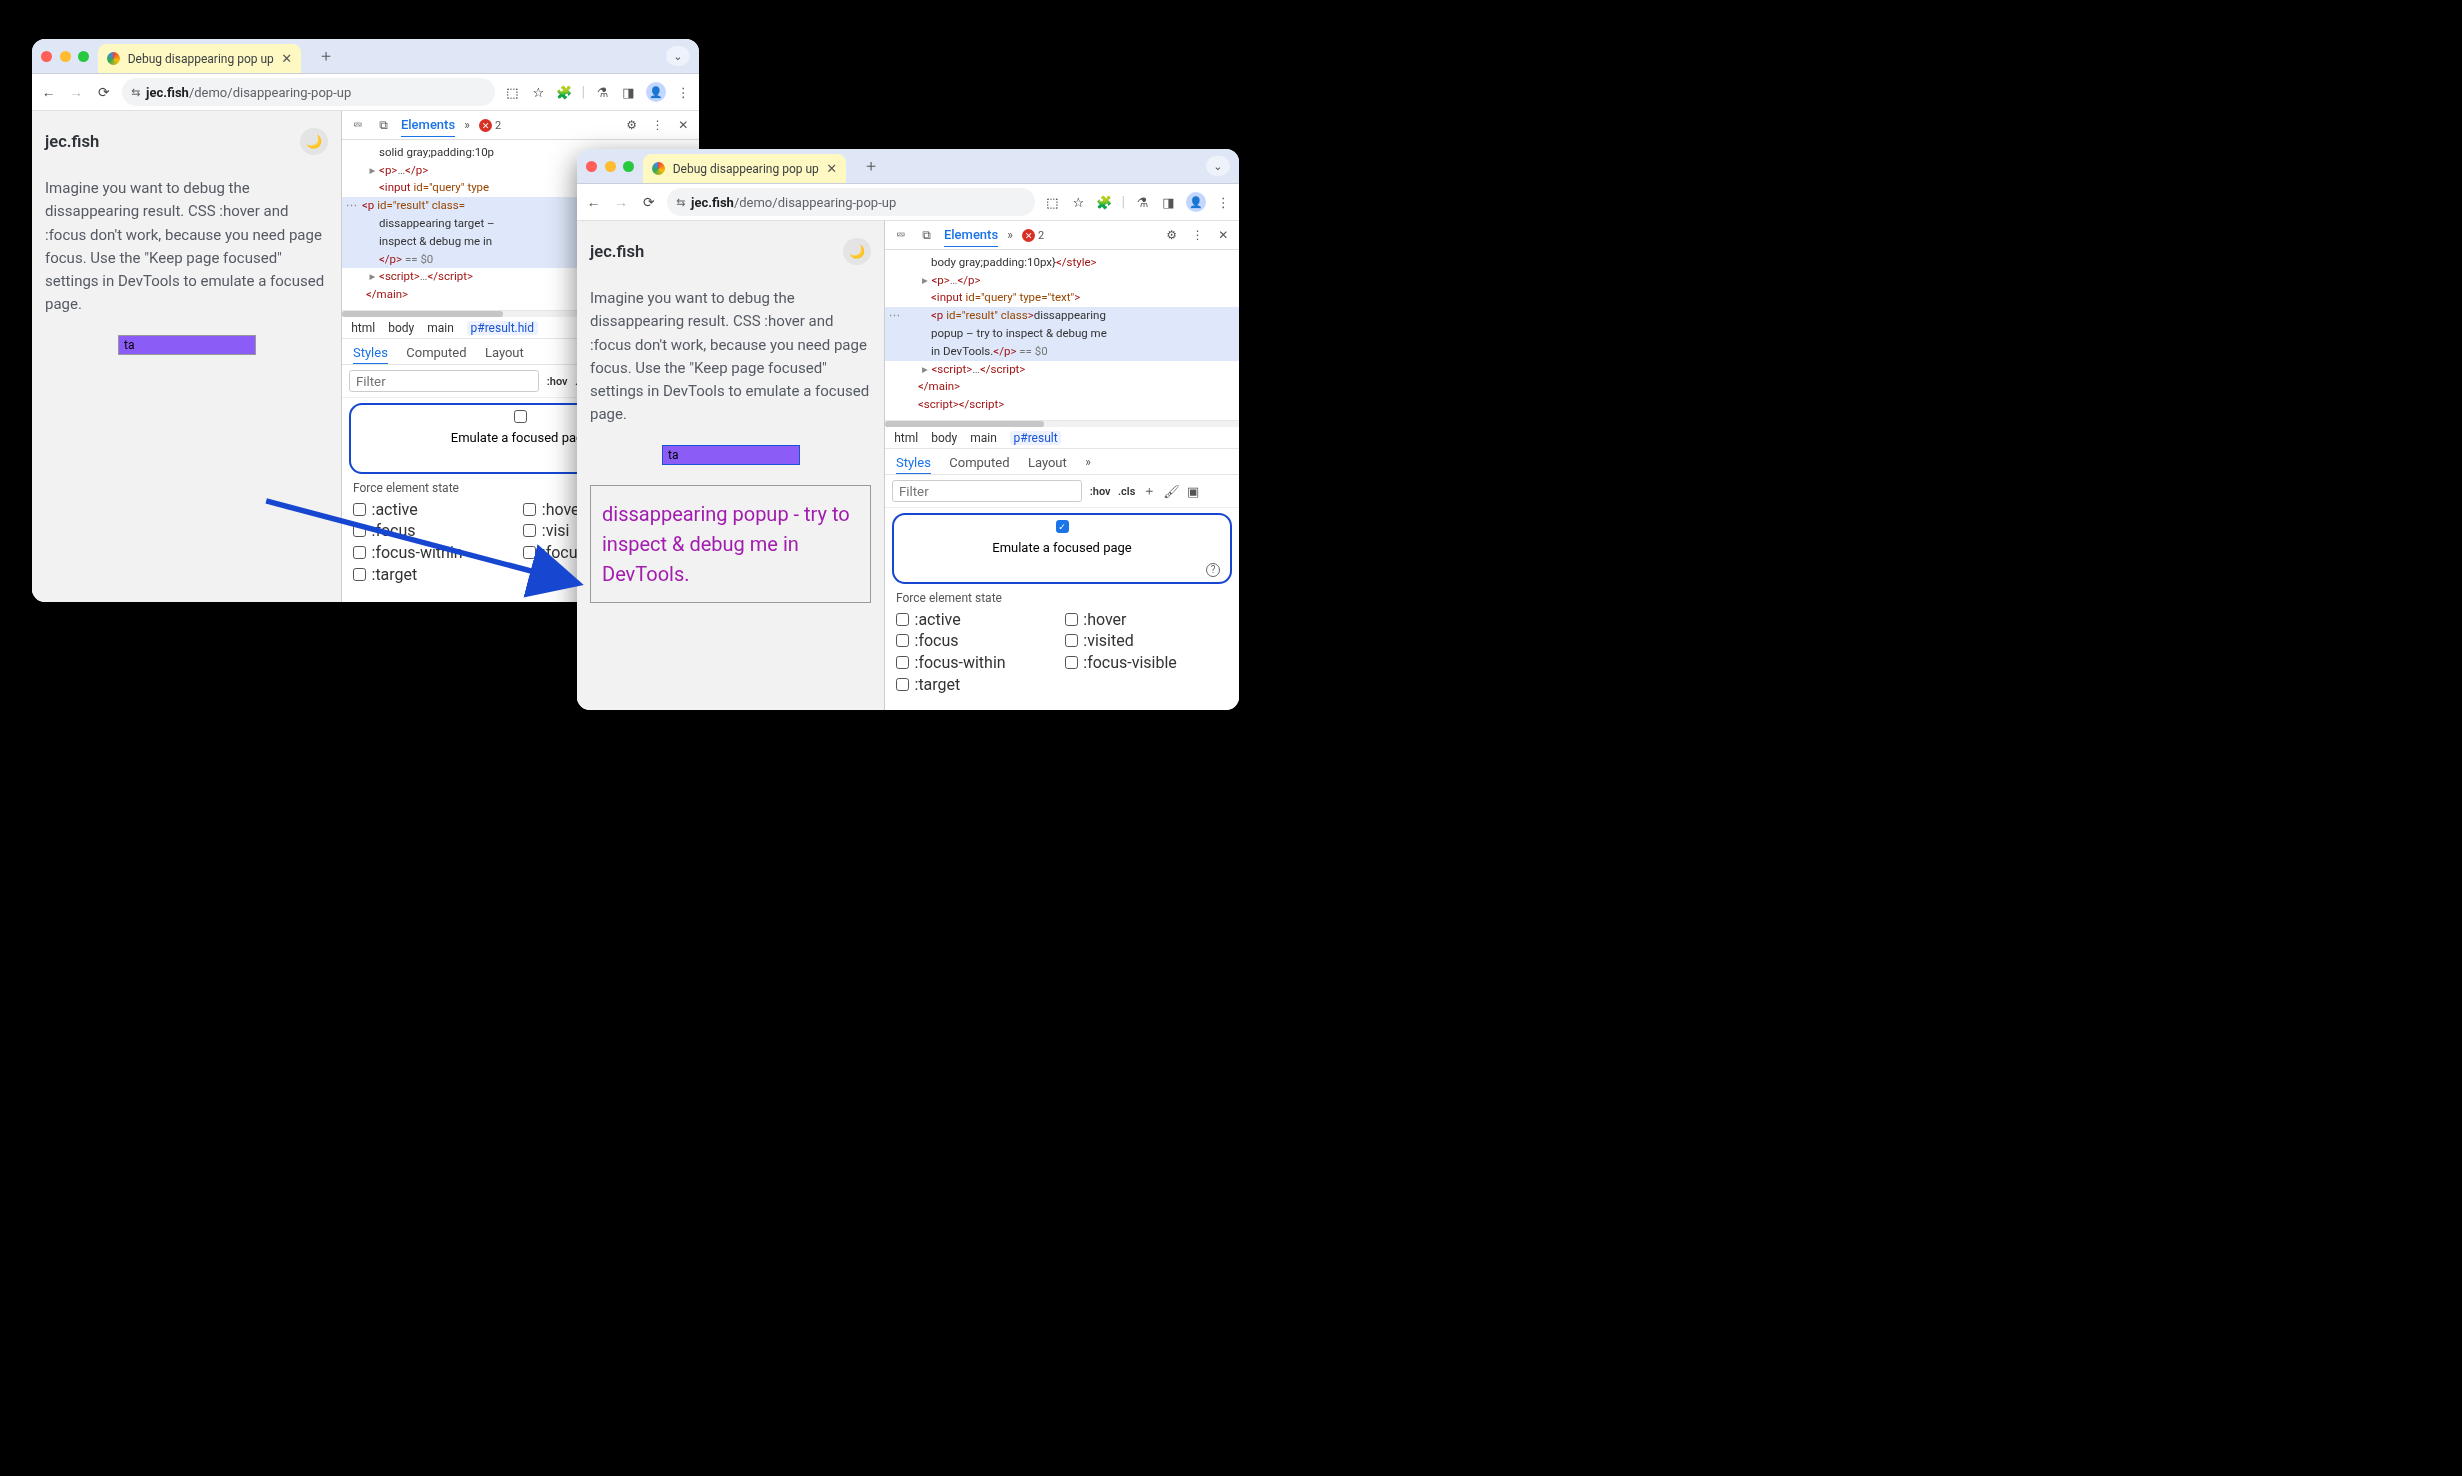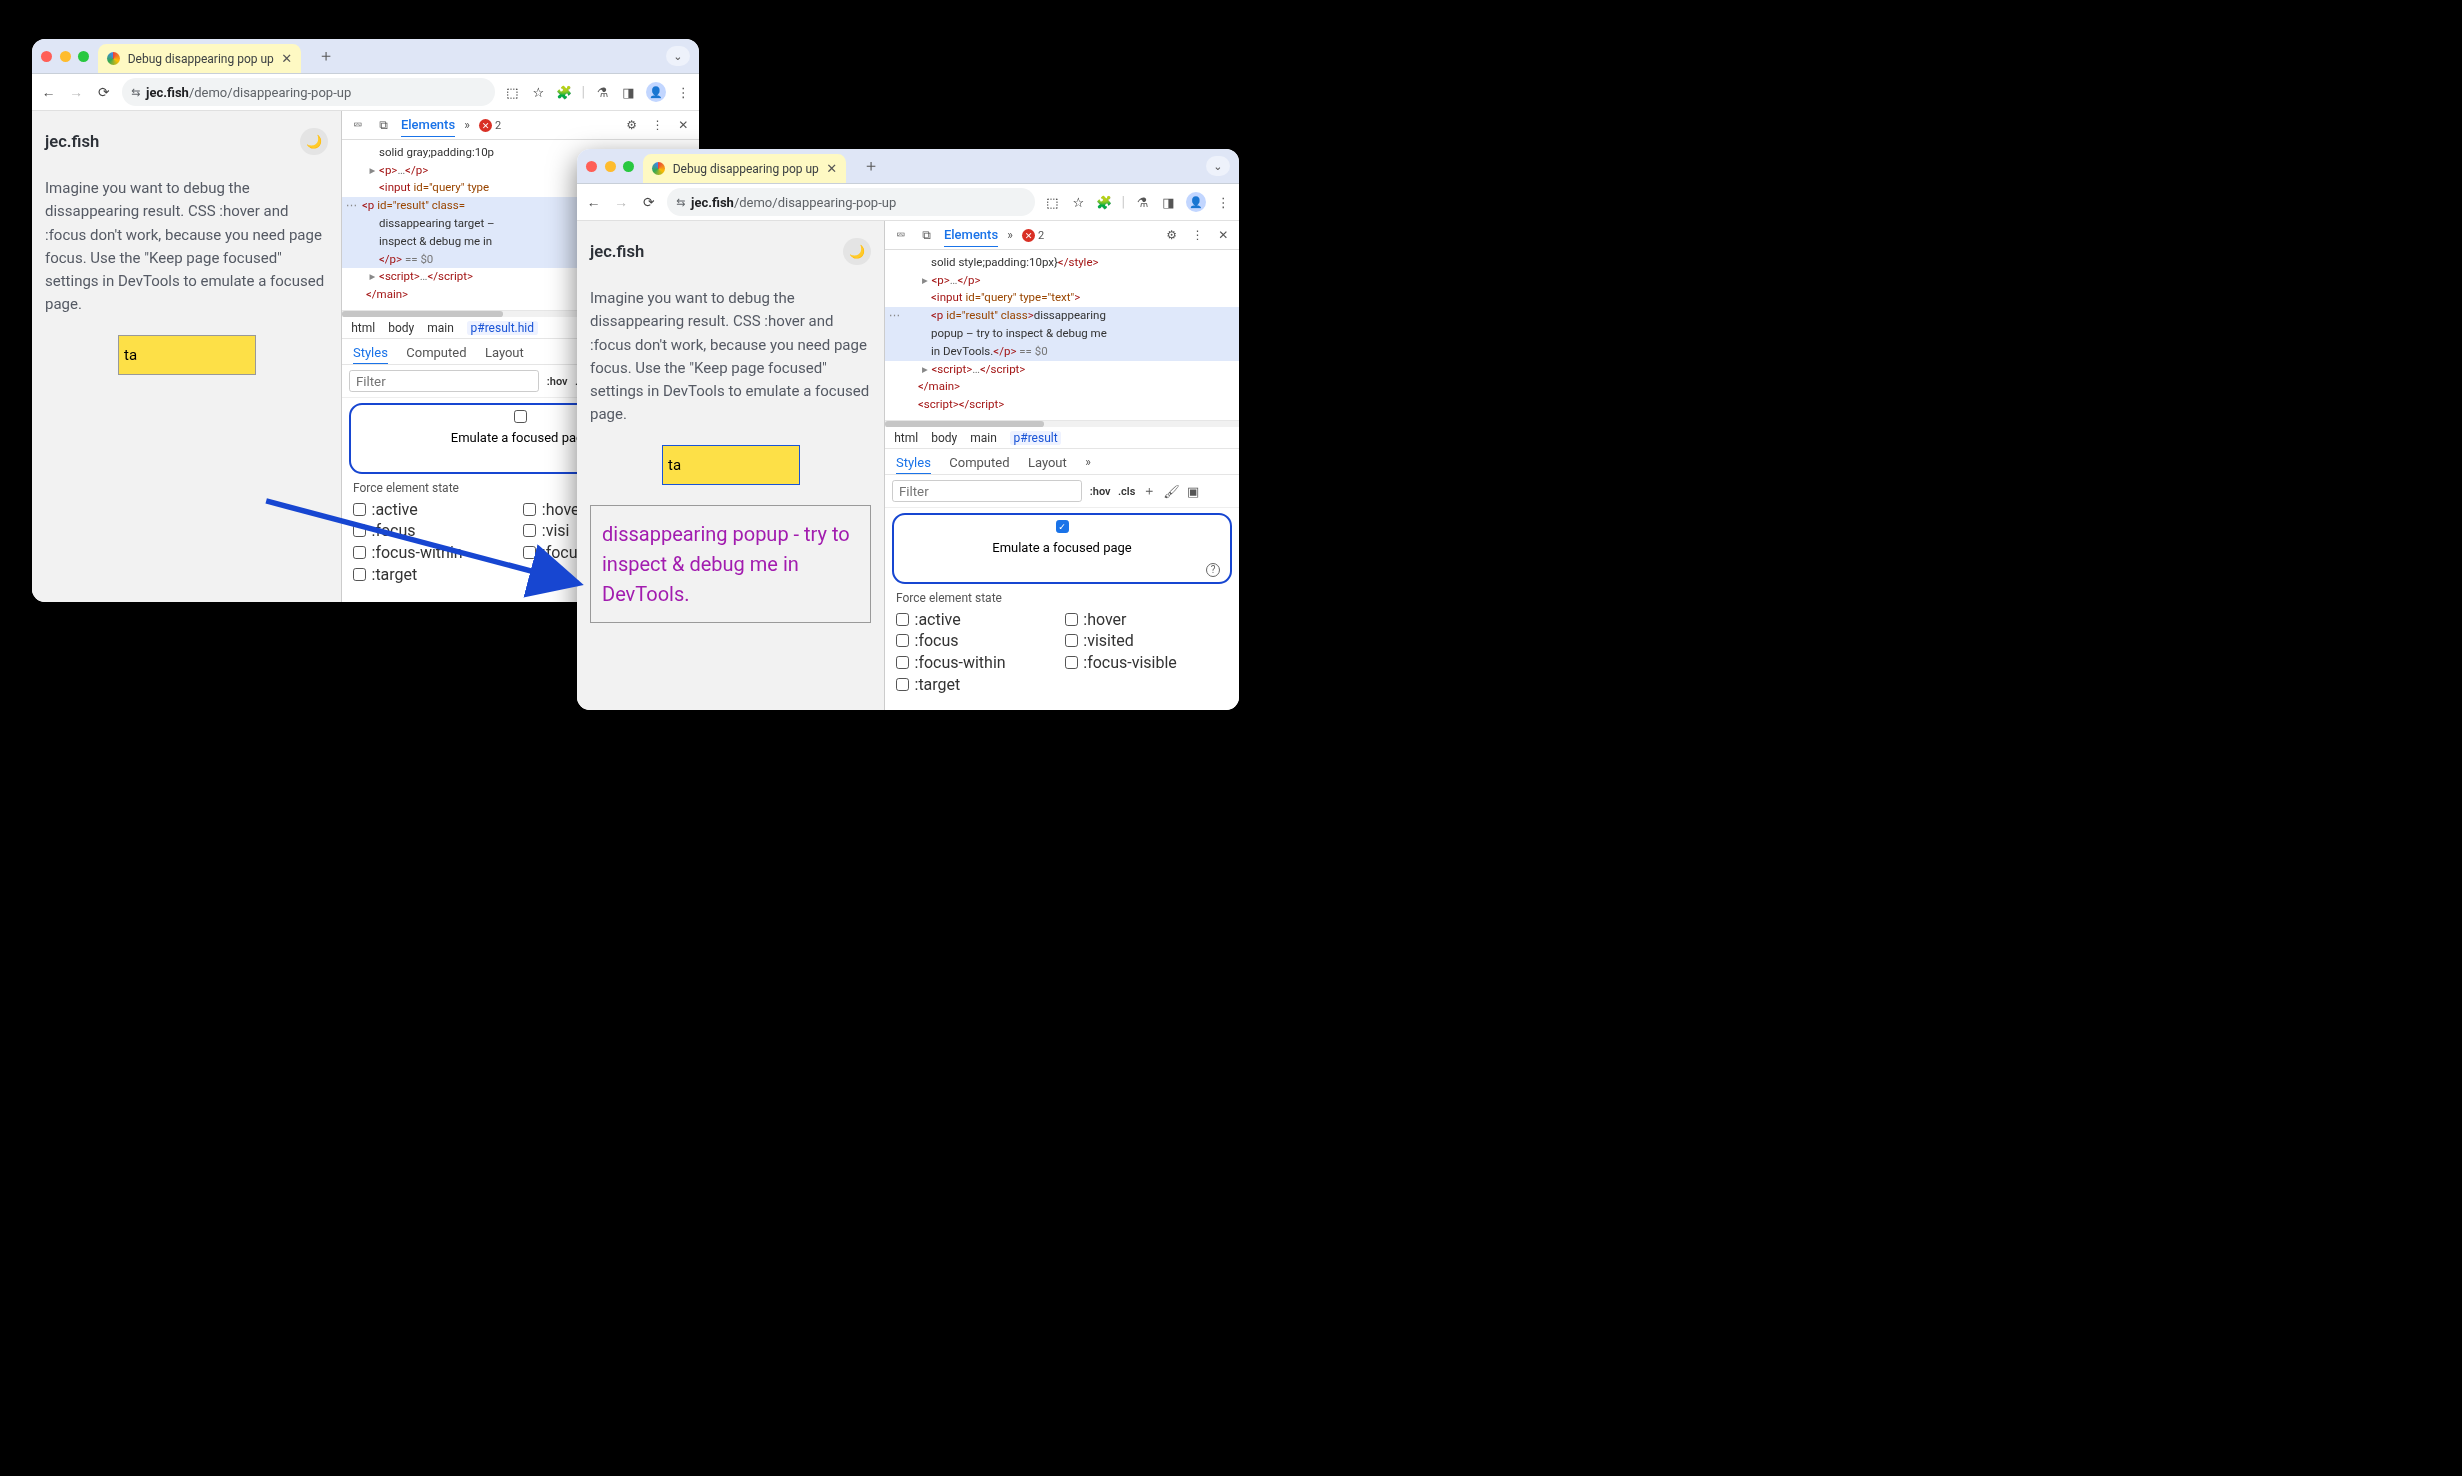--- a/index.html
+++ b/index.html
@@ -38,21 +38,21 @@
   .avatar { width:20px; height:20px; border-radius:50%; background:#c2d6ff; display:flex; align-items:center; justify-content:center; font-size:11px; color:#2a5bd7;}
 
   .content { display:flex; height:calc(100% - 72px); }
   .page { background:#f2f2f2; padding:16.6px 13px; color:#464a53; }
   .w1 .page { width:309px; }
   .w2 .page { width:307px; }
   .page-head { display:flex; justify-content:space-between; align-items:center; margin-bottom:22px;}
   .site-title { font-weight:600; font-size:16.6px; color:#2d3138;}
   .moon { width:27.6px;height:27.6px;border-radius:50%;background:#e4e4e4;display:flex;align-items:center;justify-content:center;font-size:13px;}
   .para { font-size:15px; line-height:1.55; margin-bottom:18.4px; color:#555a64;}
-  .inp { display:block; margin:0 auto; width:138px; height:40px; border:0.9px solid #999; padding:1.8px 5.5px; font-size:15px; background:#fde047;}
+  .inp { display:block; margin:0 auto; width:138px; height:20px; border:0.9px solid #999; padding:1.8px 5.5px; font-size:12px; background:#8b5cf6;}
   .inp.focused { border:1.8px solid #1a54d6; }
   .popup { margin-top:20px; border:0.9px solid #9a9a9a; padding:13px 11px; font-size:20px; color:#a21caf; line-height:1.5;}
 
   .devtools { flex:1; display:flex; flex-direction:column; background:#fff; border-left:0.9px solid #ccc; font-size:12px; min-width:0;}
   .dt-top { height:29px; display:flex; align-items:center; gap:9.2px; padding:0 7.4px; border-bottom:0.9px solid #ddd;}
   .dt-ic { width:16.6px; font-size:12px; color:#555; display:flex; justify-content:center; cursor:pointer;}
   .dt-tab { color:#1a73e8; font-size:13px; font-weight:500; border-bottom:1.8px solid #1a73e8; padding:3.7px 0;}
   .dt-more { color:#555; font-size:12px;}
   .err-badge { display:flex; align-items:center; gap:2.8px; font-size:11px; color:#555;}
   .err-dot{width:13px;height:13px;border-radius:50%;background:#d93025;color:#fff;font-size:9.2px;display:flex;align-items:center;justify-content:center;}
@@ -294,21 +294,21 @@
         <span class="err-badge">
             <span class="err-dot">✕</span>
             <span>2</span>
           </span>
         <span class="dt-ic" style="margin-left:auto">⚙</span>
         <span class="dt-ic">⋮</span>
         <span class="dt-ic">✕</span>
       </div>
 
       <div class="dom" style="position:relative">
-        <div class="ln" style="padding-left:46px"><span class="txt">solid style;padding:10px}</span><span class="tag">&lt;/style&gt;</span></div>
+        <div class="ln" style="padding-left:46px"><span class="txt">body gray;padding:10px}</span><span class="tag">&lt;/style&gt;</span></div>
         <div class="ln tri" style="padding-left:37px"><span class="tag">&lt;p&gt;</span><span class="after">…</span><span class="tag">&lt;/p&gt;</span></div>
         <div class="ln" style="padding-left:46px"><span class="tag">&lt;input </span><span class="attr">id="query" type="text"</span><span class="tag">&gt;</span></div>
         <span class="dots-ic" style="top:57px">⋯</span>
         <div class="ln sel" style="padding-left:46px"><span class="tag">&lt;p </span><span class="attr">id="result" class</span><span class="tag">&gt;</span><span class="txt">dissappearing </span></div>
         <div class="ln sel" style="padding-left:46px"><span class="txt">popup – try to inspect &amp; debug me </span></div>
         <div class="ln sel" style="padding-left:46px"><span class="txt">in DevTools.</span><span class="tag">&lt;/p&gt;</span><span class="after"> == $0</span></div>
         <div class="ln tri" style="padding-left:37px"><span class="tag">&lt;script&gt;</span><span class="after">…</span><span class="tag">&lt;/script&gt;</span></div>
         <div class="ln" style="padding-left:33px"><span class="tag">&lt;/main&gt;</span></div>
         <div class="ln" style="padding-left:33px"><span class="tag">&lt;script&gt;&lt;/script&gt;</span></div>
       </div>

